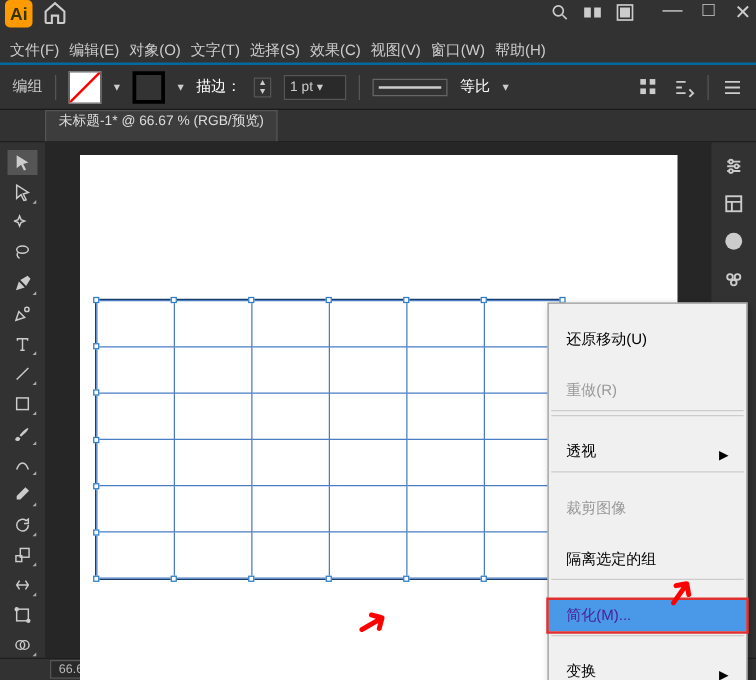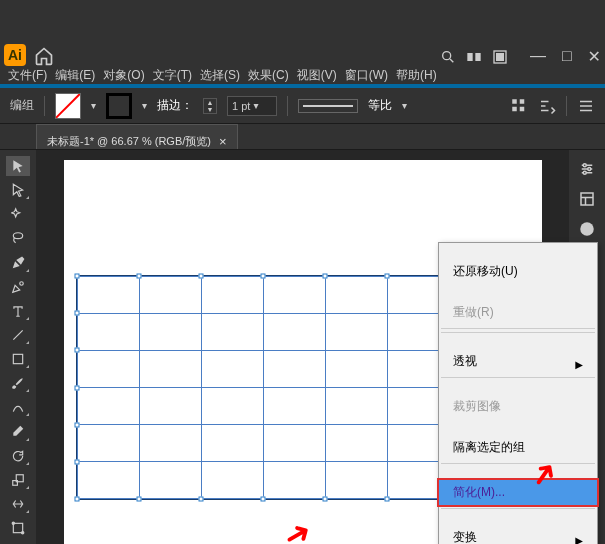--- a/index.html
+++ b/index.html
@@ -1,46 +1,46 @@
 <!DOCTYPE html>
 <html><head>
 <meta charset="utf-8">
 <style>
 * { margin: 0; padding: 0; box-sizing: border-box; font-family: "Microsoft YaHei", sans-serif; }
 body { background: #323232; width: 605px; height: 544px; overflow: hidden; color: #ccc; font-size: 12px; }
 
-.titlebar { height: 30px; background: #323232; display: flex; align-items: flex-end; padding: 0 4px; margin-top: 36px; }
+.titlebar { height: 30px; background: #323232; display: flex; align-items: flex-start; padding: 0 4px; }
 .ai-logo { width: 22px; height: 22px; background: #ff9a00; border-radius: 4px; display: flex; align-items: center; justify-content: center; color: #330; font-weight: bold; font-size: 14px; margin-right: 8px; }
 .home-ico { width: 20px; height: 20px; color: #ccc; }
 .titlebar-right { margin-left: auto; display: flex; align-items: center; gap: 10px; }
 .titlebar-right .ico { width: 16px; height: 16px; color: #ccc; }
 .win-controls { display: flex; gap: 16px; margin-left: 12px; color: #ccc; font-size: 16px; }
 
-.menubar { height: 22px; background: #323232; display: flex; align-items: center; padding: 0 8px; gap: 8px; color: #ccc; font-size: 12px; border-bottom: 4px solid #0369a1; }
+.menubar { height: 22px; background: #323232; display: flex; align-items: center; padding: 0 8px; gap: 8px; color: #ccc; font-size: 12px; border-bottom: 2px solid #0369a1; }
 .menubar span { cursor: pointer; }
 
 .optionbar { height: 36px; background: #323232; display: flex; align-items: center; padding: 0 10px; gap: 10px; border-bottom: 1px solid #1a1a1a; }
 .swatch { width: 26px; height: 26px; border: 1px solid #666; display: flex; align-items: center; justify-content: center; }
 .fill-swatch { background: white; position: relative; overflow: hidden; }
 .fill-swatch::after { content: ""; position: absolute; width: 140%; height: 2px; background: red; transform: rotate(-45deg); }
 .stroke-swatch { background: #333; border: 3px solid #000; }
 .chev { color: #ccc; font-size: 10px; }
 .divider { width: 1px; height: 20px; background: #555; }
 .stroke-input { display: flex; flex-direction: column; border: 1px solid #555; }
 .stroke-input .arr { font-size: 7px; color: #ccc; width: 12px; text-align: center; line-height: 7px; }
 .pt-field { background: #2a2a2a; border: 1px solid #555; color: #ccc; width: 50px; height: 20px; font-size: 11px; padding: 0 4px; display: flex; align-items: center; }
 .proflabel { color: #ffffff; }
 .profile-line { width: 60px; height: 14px; border: 1px solid #666; display: flex; align-items: center; justify-content: center; }
 .profile-line::before { content: ""; width: 50px; height: 2px; background: #ccc; }
 .optionbar-right { margin-left: auto; display: flex; align-items: center; gap: 10px; }
 .opt-ico { width: 18px; height: 18px; color: #ccc; }
 
 .tabbar { height: 26px; background: #323232; display: flex; align-items: center; border-bottom: 1px solid #1a1a1a; }
 .left-strip { width: 36px; height: 100%; }
-.doc-tab { height: 100%; display: flex; align-items: flex-end; padding: 0 10px; color: #ddd; font-size: 11px; background: #3d3d3d; border: 1px solid #555; border-bottom: none; gap: 8px; }
+.doc-tab { height: 100%; display: flex; align-items: flex-start; padding: 0 10px; color: #ddd; font-size: 11px; background: #3d3d3d; border: 1px solid #555; border-bottom: none; gap: 8px; flex-direction: column; }
 .doc-tab .close { cursor: pointer; font-size: 13px; }
 
 .workspace { display: flex; height: calc(544px - 30px - 22px - 36px - 26px - 18px); }
 .toolbar { width: 36px; background: #323232; display: flex; flex-direction: column; align-items: center; gap: 4px; padding-top: 6px; }
 .tool { width: 24px; height: 24px; display: flex; align-items: center; justify-content: center; color: #ccc; position: relative; }
 .tool.sel { background: #555; }
 .tool .tri { position: absolute; right: 1px; bottom: 1px; width: 0; height: 0; border-left: 3px solid transparent; border-bottom: 3px solid #aaa; }
 
 .canvas-area { flex: 1; background: #262626; position: relative; display: flex; justify-content: center; }
 .artboard { width: 478px; height: 420px; background: white; margin-top: 10px; position: relative; }

